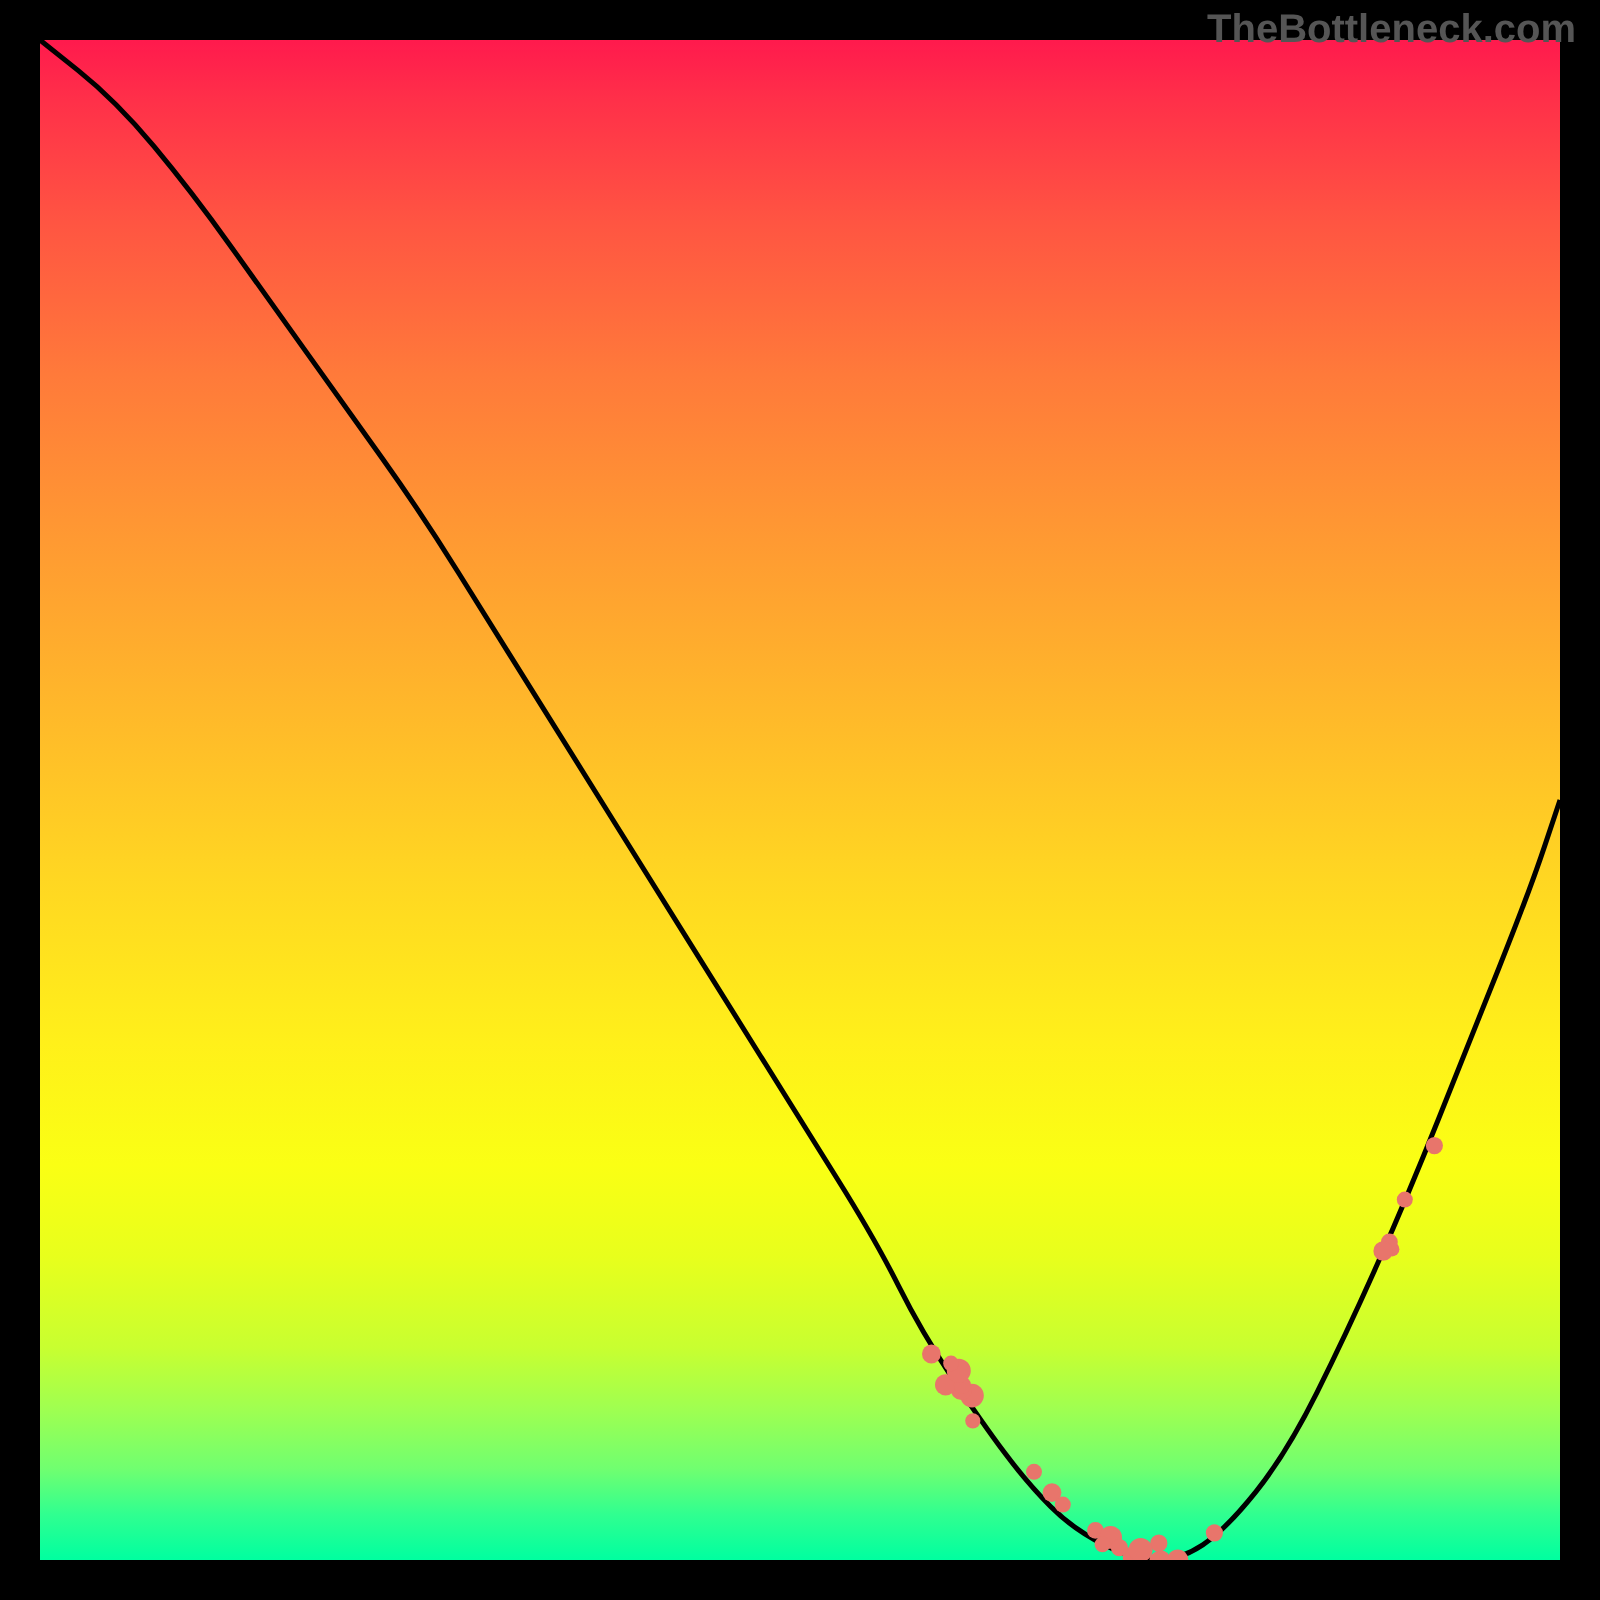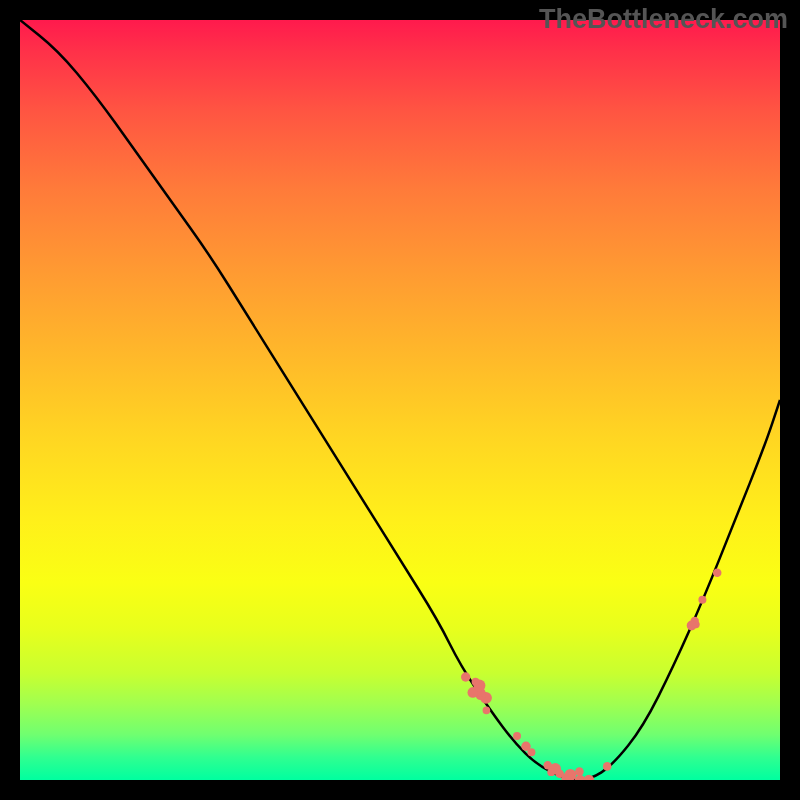--- a/index.html
+++ b/index.html
@@ -2,21 +2,21 @@
 <html><head>
 <meta charset="utf-8">
 <style>
   * { margin: 0; padding: 0; box-sizing: border-box; }
   body { width: 800px; height: 800px; background: #000; position: relative; overflow: hidden; }
   .watermark {
     position: absolute;
     top: 4px;
     right: 12px;
     font-family: Arial, sans-serif;
-    font-size: 27px;
+    font-size: 20px;
     font-weight: bold;
     color: #555;
     z-index: 10;
     margin-left: 22px;
   }
   .plot-area {
     position: absolute;
     left: 20px;
     top: 20px;
     width: 760px;

